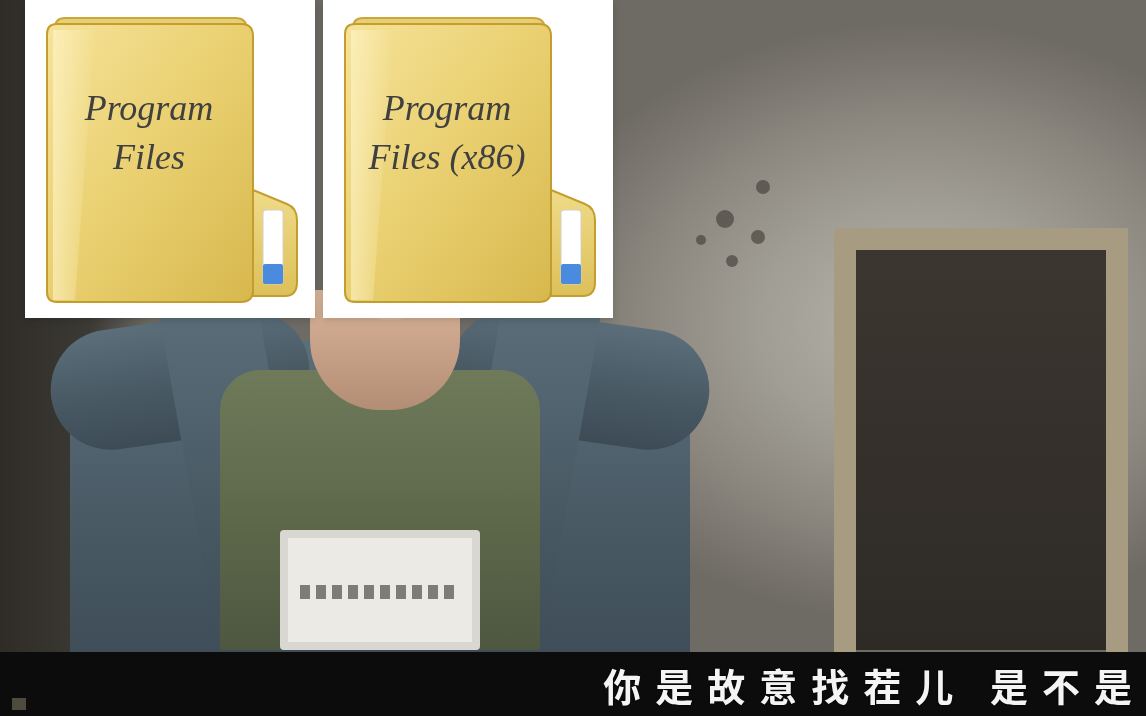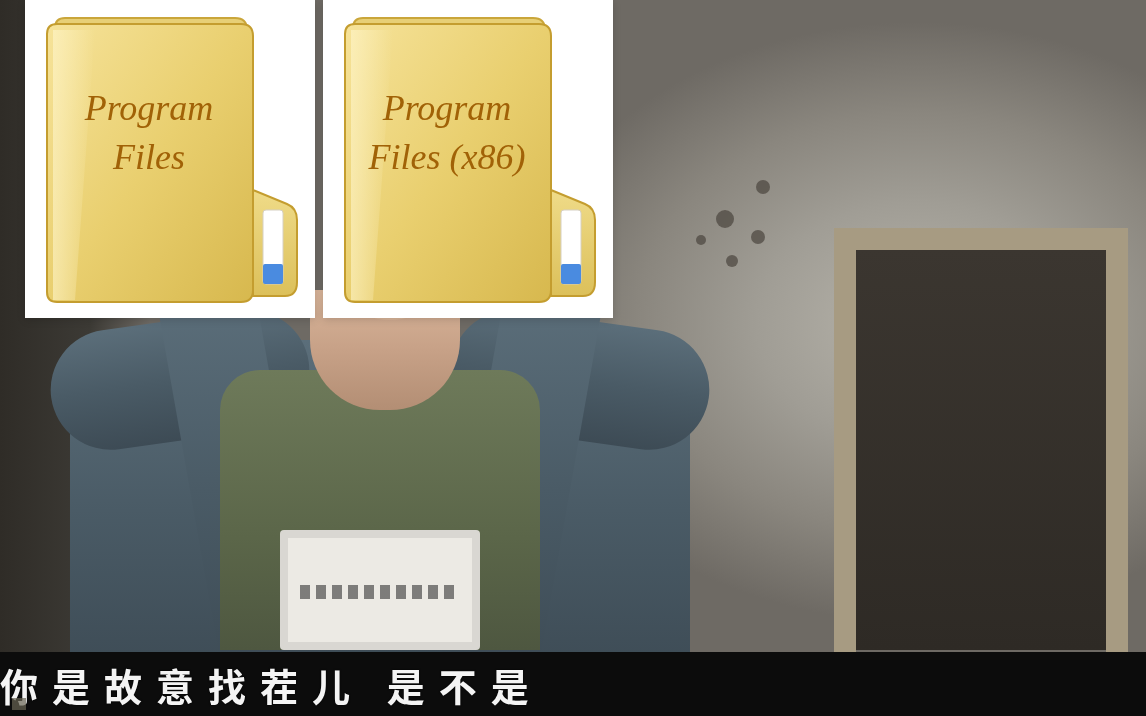--- a/index.html
+++ b/index.html
@@ -146,35 +146,35 @@
   }
   .folder-label {
     position: absolute;
     left: 0; top: 84px;
     width: 230px;
     text-align: center;
     font-family: "Comic Sans MS", "Segoe Script", cursive;
     font-style: italic;
     font-size: 36px;
     line-height: 1.35;
-    color: #a16207;
+    color: #404040;
     white-space: pre-line;
     pointer-events: none;
     padding-left: 18px;
   }
 
   
   .subtitle-bar {
     position: absolute;
     left: 0; right: 0; bottom: 0;
     height: 64px;
     background: #0c0c0c;
     display: flex;
     align-items: center;
-    justify-content: flex-start;
+    justify-content: flex-end;
   }
   .subtitle-text {
     color: #f4f4f4;
     font-family: "Microsoft YaHei", "SimHei", "Noto Sans CJK SC", sans-serif;
     font-size: 38px;
     font-weight: 700;
     letter-spacing: 14px;
     text-shadow: 0 0 2px #000;
   }
   .corner-mark {

